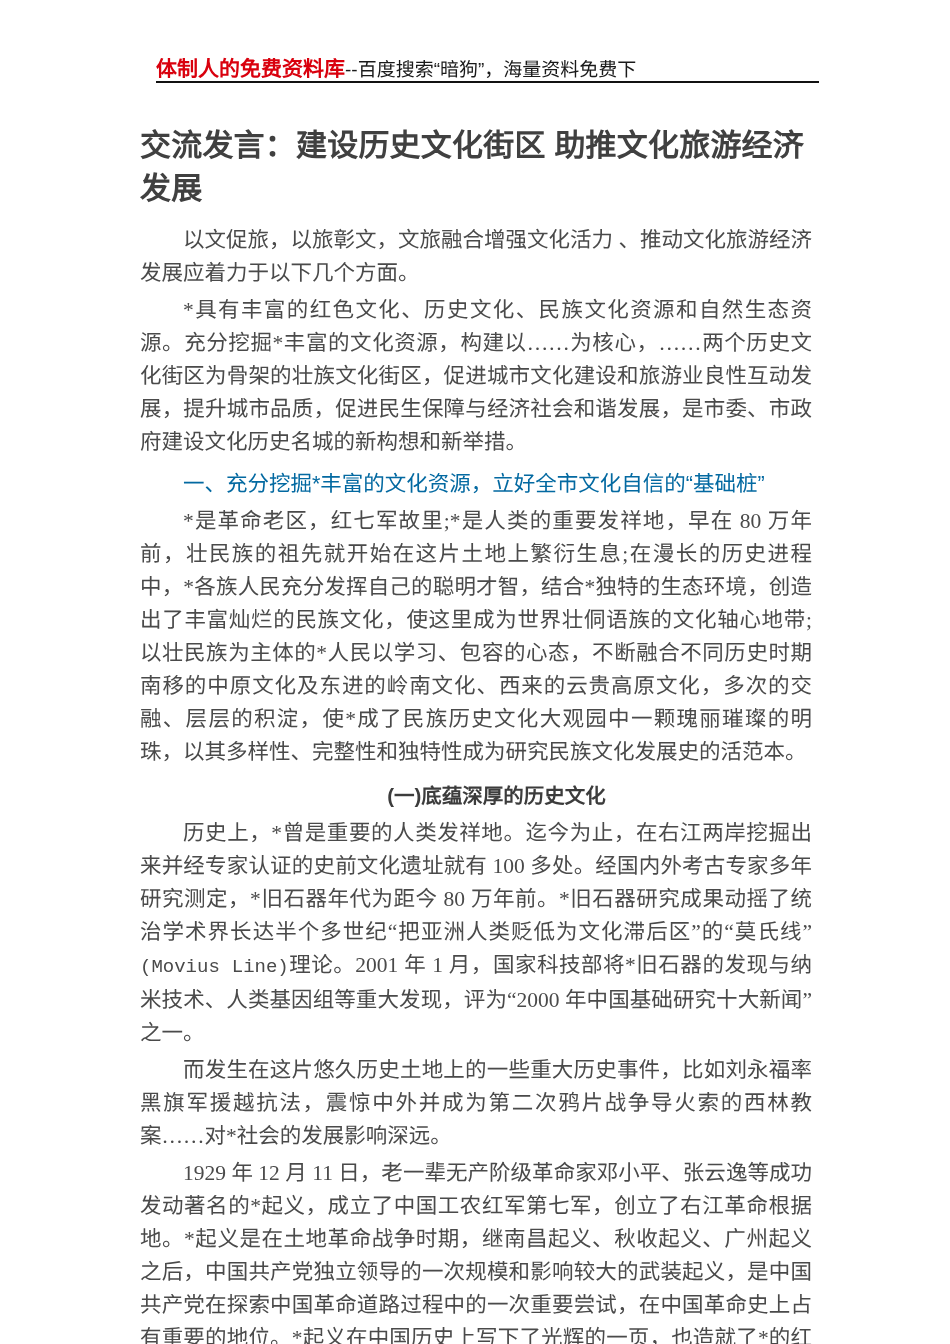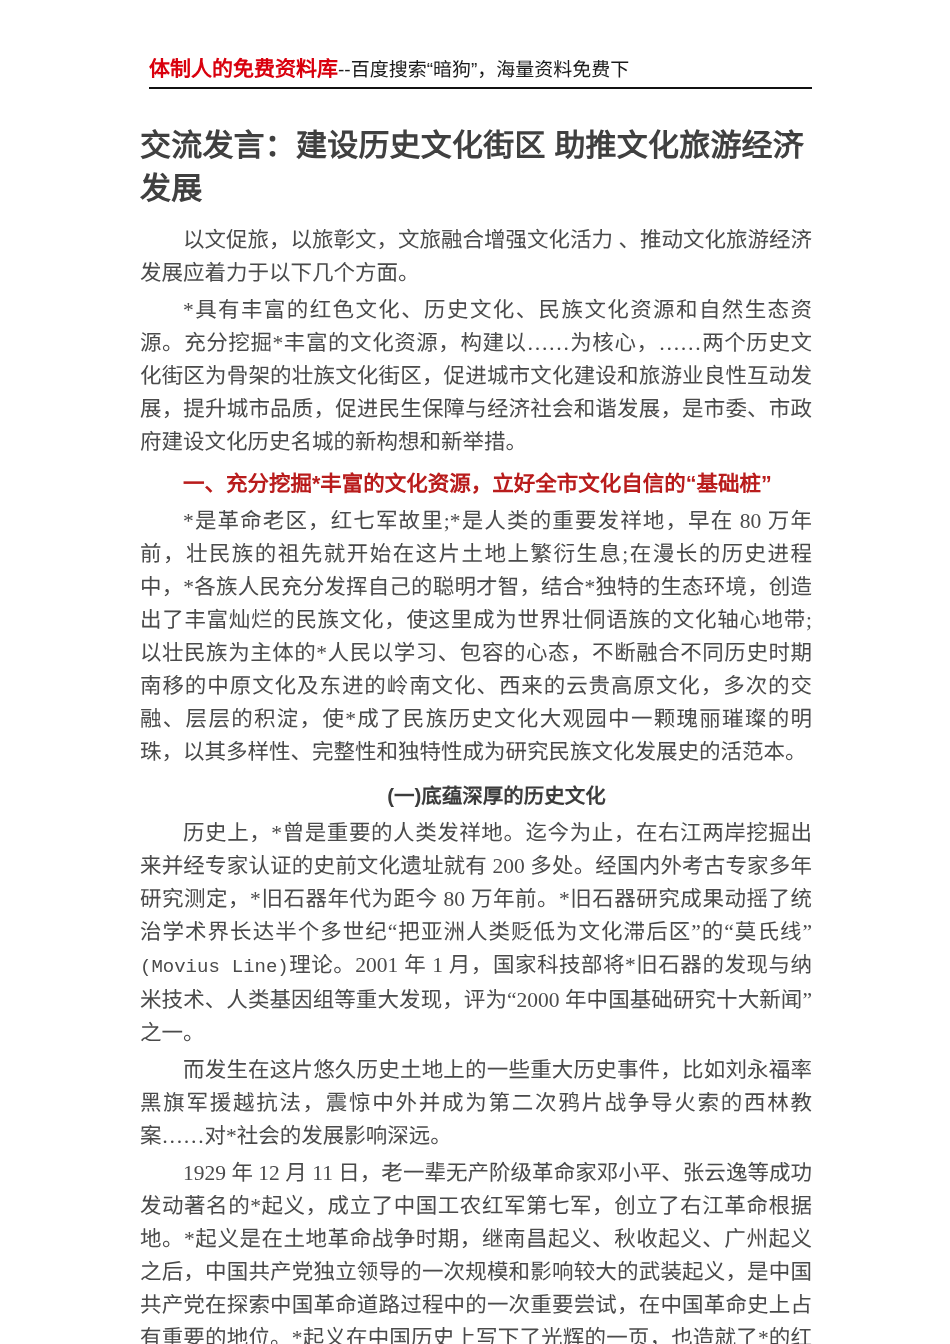--- a/index.html
+++ b/index.html
@@ -20,25 +20,24 @@
     position: relative;
     width: 950px;
     height: 1344px;
     background: #ffffff;
     box-sizing: border-box;
   }
 
   
   .page-header {
     position: absolute;
-    left: 149px;
+    left: 156px;
     top: 57px;
     width: 663px;
     border-bottom: 2px solid #111111;
-    padding-bottom: 6px;
     white-space: nowrap;
     overflow: hidden;
   }
   .hdr-line {
     display: block;
     line-height: 1.1;
     text-align: left;
   }
   .hdr-brand {
     color: #d9000d;
@@ -82,24 +81,24 @@
     color: #4a4a4a;
     text-align: justify;
     text-justify: inter-ideograph;
     text-indent: 2em;
     letter-spacing: 0px;
   }
 
   h2.sec-heading {
     margin: 8px 0 4px 0;
     font-family: "Liberation Sans", "DejaVu Sans", sans-serif;
-    font-weight: bold;
+    font-weight: normal;
     font-size: 21.5px;
     line-height: 34px;
-    color: #b91c1c;
+    color: #0369a1;
     text-indent: 2em;
     text-align: left;
     letter-spacing: 0px;
   }
 
   h3.sub-heading {
     margin: 10px 0 4px 0;
     font-family: "Liberation Sans", "DejaVu Sans", sans-serif;
     font-weight: bold;
     font-size: 20.5px;
@@ -126,19 +125,19 @@
   </div>
 
   <div class="doc-body">
     <h1 class="doc-title">交流发言：建设历史文化街区 助推文化旅游经济发展</h1>
     <div id="blocks">
         <p class="para">以文促旅，以旅彰文，文旅融合增强文化活力 、推动文化旅游经济发展应着力于以下几个方面。</p>
         <p class="para">*具有丰富的红色文化、历史文化、民族文化资源和自然生态资源。充分挖掘*丰富的文化资源，构建以……为核心，……两个历史文化街区为骨架的壮族文化街区，促进城市文化建设和旅游业良性互动发展，提升城市品质，促进民生保障与经济社会和谐发展，是市委、市政府建设文化历史名城的新构想和新举措。</p>
         <h2 class="sec-heading">一、充分挖掘*丰富的文化资源，立好全市文化自信的“基础桩”</h2>
         <p class="para">*是革命老区，红七军故里;*是人类的重要发祥地，早在 80 万年前，壮民族的祖先就开始在这片土地上繁衍生息;在漫长的历史进程中，*各族人民充分发挥自己的聪明才智，结合*独特的生态环境，创造出了丰富灿烂的民族文化，使这里成为世界壮侗语族的文化轴心地带;以壮民族为主体的*人民以学习、包容的心态，不断融合不同历史时期南移的中原文化及东进的岭南文化、西来的云贵高原文化，多次的交融、层层的积淀，使*成了民族历史文化大观园中一颗瑰丽璀璨的明珠，以其多样性、完整性和独特性成为研究民族文化发展史的活范本。</p>
         <h3 class="sub-heading">(一)底蕴深厚的历史文化</h3>
-        <p class="para"><span>历史上，*曾是重要的人类发祥地。迄今为止，在右江两岸挖掘出来并经专家认证的史前文化遗址就有 200 多处。经国内外考古专家多年研究测定，*旧石器年代为距今 80 万年前。*旧石器研究成果动摇了统治学术界长达半个多世纪“把亚洲人类贬低为文化滞后区”的“莫氏线”</span><span class="mono">(Movius Line)</span><span>理论。2001 年 1 月，国家科技部将*旧石器的发现与纳米技术、人类基因组等重大发现，评为“2000 年中国基础研究十大新闻”之一。</span></p>
+        <p class="para"><span>历史上，*曾是重要的人类发祥地。迄今为止，在右江两岸挖掘出来并经专家认证的史前文化遗址就有 100 多处。经国内外考古专家多年研究测定，*旧石器年代为距今 80 万年前。*旧石器研究成果动摇了统治学术界长达半个多世纪“把亚洲人类贬低为文化滞后区”的“莫氏线”</span><span class="mono">(Movius Line)</span><span>理论。2001 年 1 月，国家科技部将*旧石器的发现与纳米技术、人类基因组等重大发现，评为“2000 年中国基础研究十大新闻”之一。</span></p>
         <p class="para">而发生在这片悠久历史土地上的一些重大历史事件，比如刘永福率黑旗军援越抗法，震惊中外并成为第二次鸦片战争导火索的西林教案……对*社会的发展影响深远。</p>
         <p class="para">1929 年 12 月 11 日，老一辈无产阶级革命家邓小平、张云逸等成功发动著名的*起义，成立了中国工农红军第七军，创立了右江革命根据地。*起义是在土地革命战争时期，继南昌起义、秋收起义、广州起义之后，中国共产党独立领导的一次规模和影响较大的武装起义，是中国共产党在探索中国革命道路过程中的一次重要尝试，在中国革命史上占有重要的地位。*起义在中国历史上写下了光辉的一页，也造就了*的红色革命文化。</p>
       </div>
   </div>
 
 </div>
 
 </body></html>

